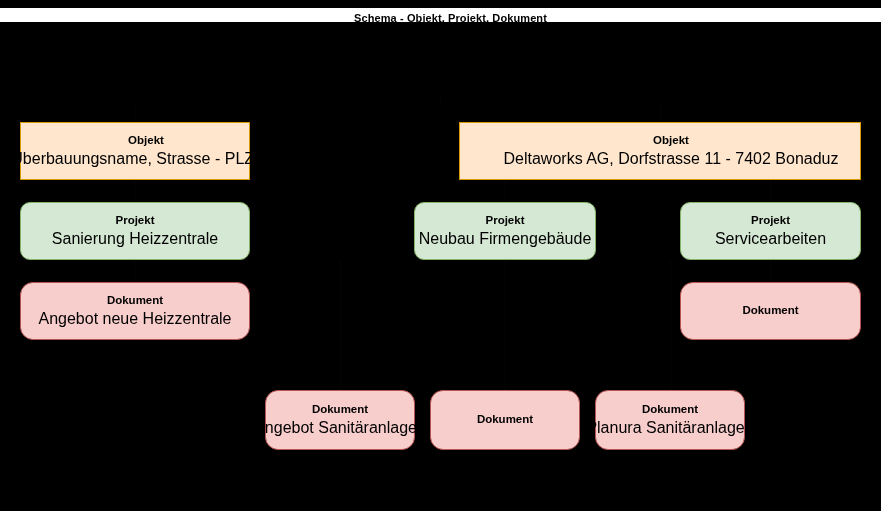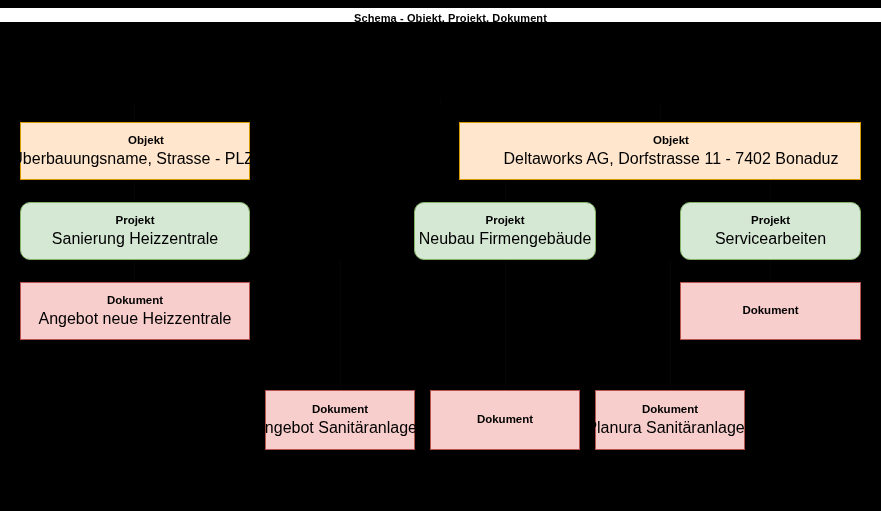--- a/index.html
+++ b/index.html
@@ -99,20 +99,21 @@
     padding-left: 28px;
   }
   .type-projekt {
     background: #d5e8d4;
     border-color: #82b366;
     border-radius: 10px;
   }
   .type-dokument {
     background: #f8cecc;
     border-color: #b85450;
+    border-radius: 13px;
   }
 </style>
 </head>
 <body>
 
 <div id="app">
 
   <div class="titlebar">
     <span class="titlebar-text">Schema - Objekt, Projekt, Dokument</span>
   </div>

